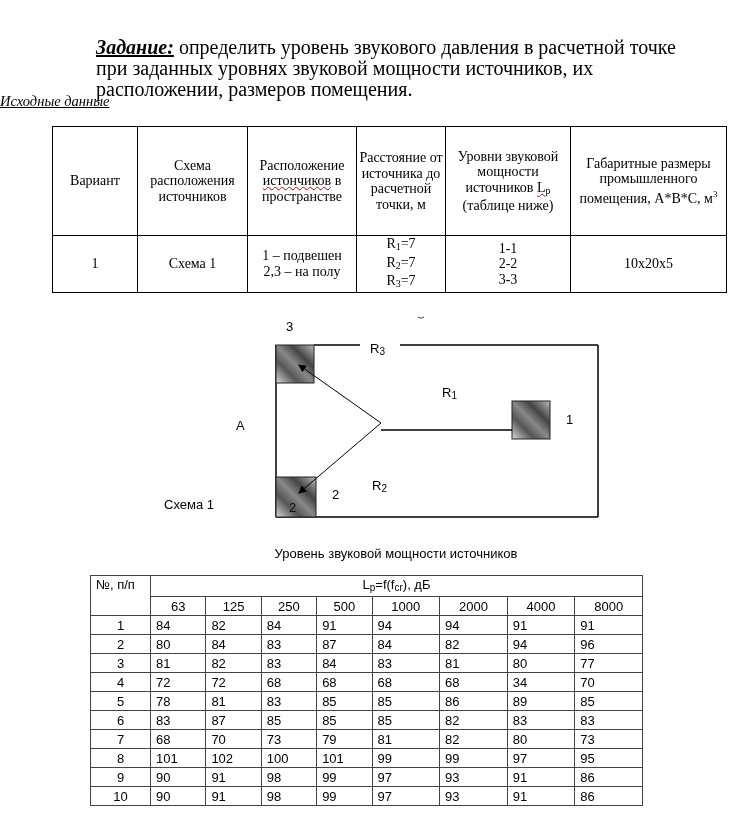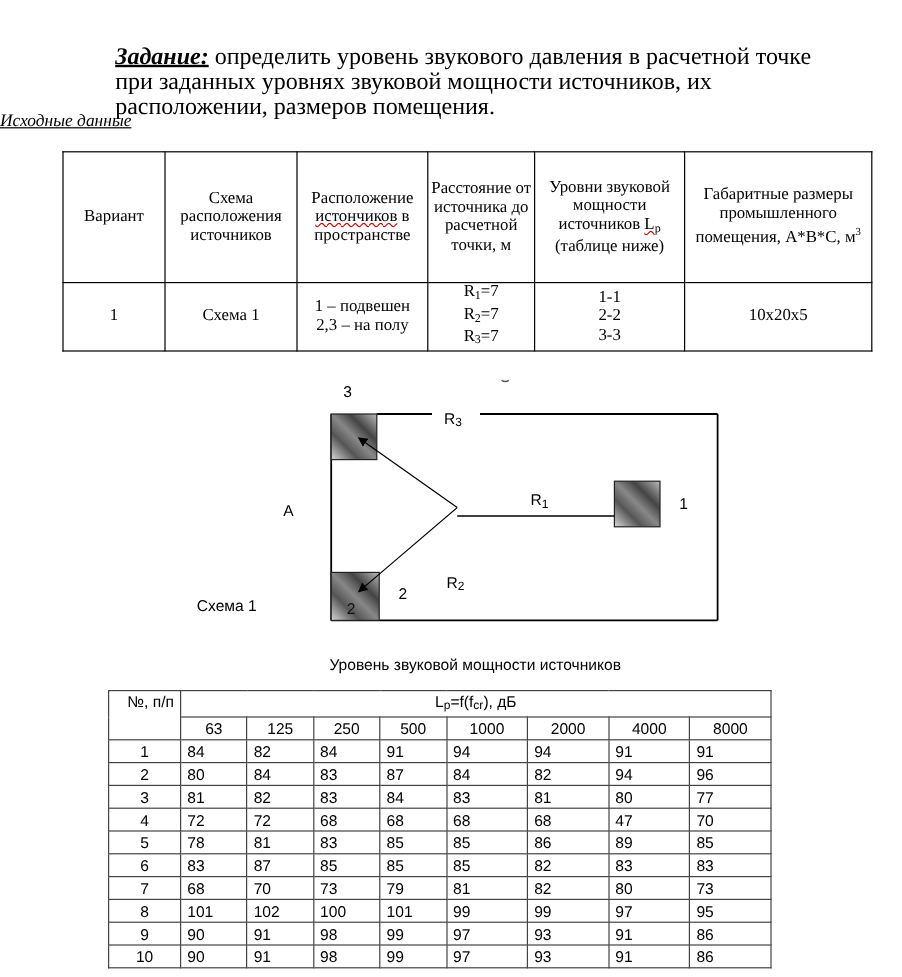--- a/index.html
+++ b/index.html
@@ -21,21 +21,21 @@
   .squig { text-decoration:underline wavy #c00; text-decoration-thickness:1px; }
 
   #scheme { position:absolute; left:150px; top:305px; width:460px; height:225px; }
   .lbl-d { position:absolute; font-size:13px; }
 
   #table-title { position:absolute; left:0; width:752px; top:546px; text-align:center; font-size:13px;margin-left:20px; }
   #lw-table { position:absolute; left:90px; top:575px; width:553px; font-size:13px; }
   #lw-table td { border:1px solid #444; height:18px; padding:0 5px; line-height:17px; }
   #lw-table td.c { text-align:center;margin-left:24px; }
   #lw-table td.num { text-align:left; }
-  #lw-table td.first { text-align:right; width:49px; vertical-align:top; }
+  #lw-table td.first { text-align:left; width:49px; vertical-align:top; }
 </style>
 </head>
 <body>
 
 <div id="task" class="serif">
   <span class="lbl">Задание:</span><span> определить уровень звукового давления в расчетной точке при заданных уровнях звуковой мощности источников, их расположении, размеров помещения.</span>
 </div>
 <div id="subtitle" class="serif">Исходные данные</div>
 
 <table id="input-table" class="serif">
@@ -105,21 +105,21 @@
     <rect x="126" y="172" width="40" height="40" fill="url(#hatch)" stroke="#222" stroke-width="1"></rect>
     <rect x="362" y="96" width="38" height="38" fill="url(#hatch)" stroke="#222" stroke-width="1"></rect>
 
     <line x1="231" y1="125" x2="362" y2="125" stroke="#000" stroke-width="1.3"></line>
     <line x1="231" y1="118" x2="149" y2="60" stroke="#000" stroke-width="1" marker-end="url(#arr)"></line>
     <line x1="231" y1="118" x2="149" y2="188" stroke="#000" stroke-width="1" marker-end="url(#arr)"></line>
     <path d="M268 12 q3 2 6 0" stroke="#555" fill="none" stroke-width="1.2"></path>
   </svg>
   <div class="lbl-d" style="left:136px;top:14px">3</div>
   <div class="lbl-d" style="left:220px;top:36px"><span>R</span><span class="sub">3</span></div>
-  <div class="lbl-d" style="left:292px;top:104px"><span>R</span><span class="sub">1</span></div>
+  <div class="lbl-d" style="left:292px;top:80px"><span>R</span><span class="sub">1</span></div>
   <div class="lbl-d" style="left:416px;top:107px">1</div>
   <div class="lbl-d" style="left:86px;top:113px">A</div>
   <div class="lbl-d" style="left:222px;top:173px"><span>R</span><span class="sub">2</span></div>
   <div class="lbl-d" style="left:182px;top:182px">2</div>
   <div class="lbl-d" style="left:139px;top:195px;color:#111">2</div>
   <div class="lbl-d" style="left:14px;top:192px">Схема 1</div>
 </div>
 
 <div id="table-title" class="sans">Уровень звуковой мощности источников</div>
 
@@ -175,21 +175,21 @@
         <td class="num">77</td>
       </tr>
       <tr>
         <td class="c">4</td>
         <td class="num">72</td>
         <td class="num">72</td>
         <td class="num">68</td>
         <td class="num">68</td>
         <td class="num">68</td>
         <td class="num">68</td>
-        <td class="num">47</td>
+        <td class="num">34</td>
         <td class="num">70</td>
       </tr>
       <tr>
         <td class="c">5</td>
         <td class="num">78</td>
         <td class="num">81</td>
         <td class="num">83</td>
         <td class="num">85</td>
         <td class="num">85</td>
         <td class="num">86</td>

